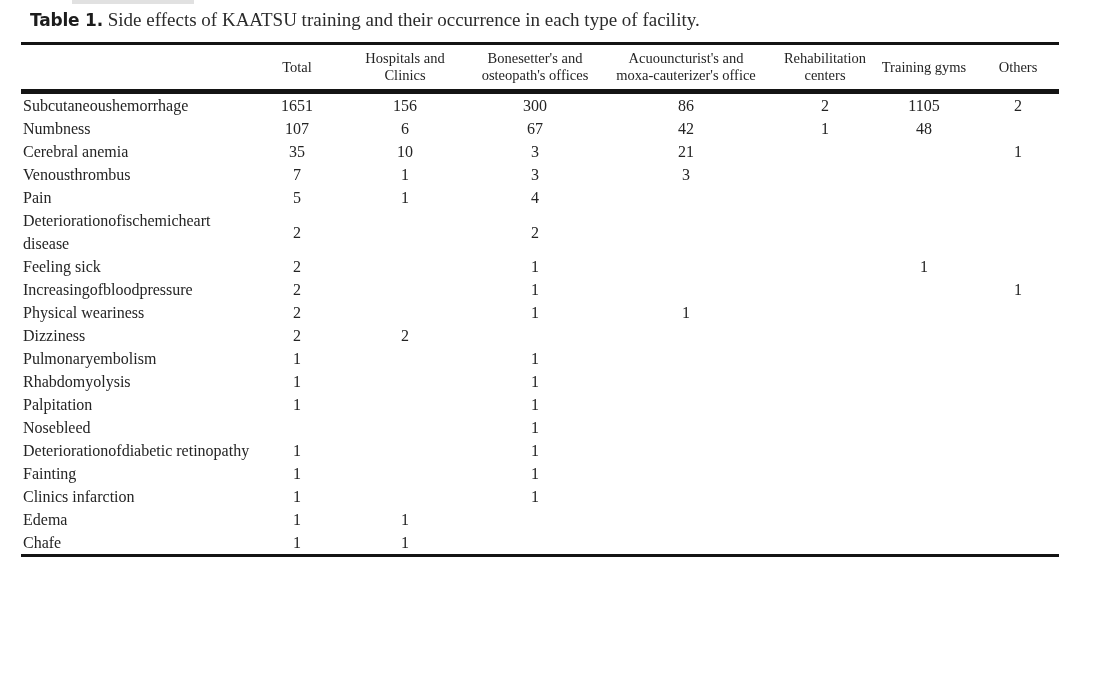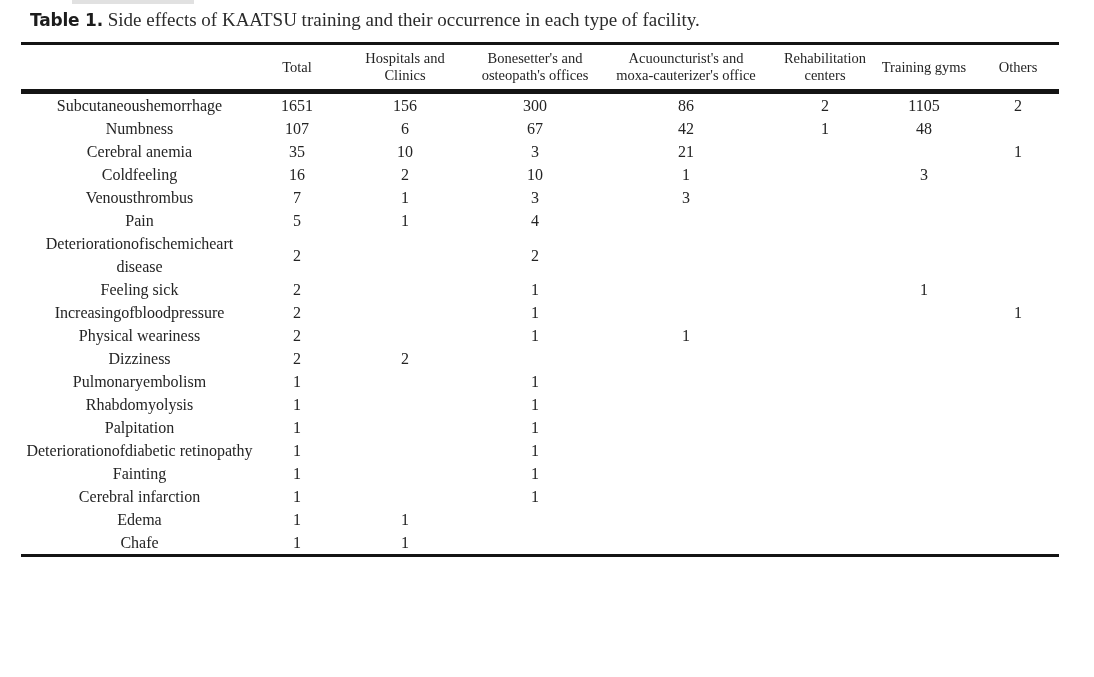--- a/index.html
+++ b/index.html
@@ -73,21 +73,21 @@
   tbody td {
     font-size: 16px;
     line-height: 23px;
     height: 23px;
     text-align: center;
     vertical-align: middle;
     padding: 0 2px;
     color: #242424;
   }
   tbody td.label {
-    text-align: center;
+    text-align: left;
     padding-right: 5px;
   }
 </style>
 </head>
 <body>
 
 <div class="page">
   <div class="scan-artifact"></div>
 
   <div class="caption">
@@ -147,30 +147,20 @@
           <td class="label">Cerebral anemia</td>
           <td>35</td>
           <td>10</td>
           <td>3</td>
           <td>21</td>
           <td></td>
           <td></td>
           <td>1</td>
         </tr>
         <tr>
-          <td class="label">Coldfeeling</td>
-          <td>16</td>
-          <td>2</td>
-          <td>10</td>
-          <td>1</td>
-          <td></td>
-          <td>3</td>
-          <td></td>
-        </tr>
-        <tr>
           <td class="label">Venousthrombus</td>
           <td>7</td>
           <td>1</td>
           <td>3</td>
           <td>3</td>
           <td></td>
           <td></td>
           <td></td>
         </tr>
         <tr>
@@ -257,41 +247,51 @@
           <td class="label">Palpitation</td>
           <td>1</td>
           <td></td>
           <td>1</td>
           <td></td>
           <td></td>
           <td></td>
           <td></td>
         </tr>
         <tr>
+          <td class="label">Nosebleed</td>
+          <td></td>
+          <td></td>
+          <td>1</td>
+          <td></td>
+          <td></td>
+          <td></td>
+          <td></td>
+        </tr>
+        <tr>
           <td class="label">Deteriorationofdiabetic retinopathy</td>
           <td>1</td>
           <td></td>
           <td>1</td>
           <td></td>
           <td></td>
           <td></td>
           <td></td>
         </tr>
         <tr>
           <td class="label">Fainting</td>
           <td>1</td>
           <td></td>
           <td>1</td>
           <td></td>
           <td></td>
           <td></td>
           <td></td>
         </tr>
         <tr>
-          <td class="label">Cerebral infarction</td>
+          <td class="label">Clinics infarction</td>
           <td>1</td>
           <td></td>
           <td>1</td>
           <td></td>
           <td></td>
           <td></td>
           <td></td>
         </tr>
         <tr>
           <td class="label">Edema</td>

